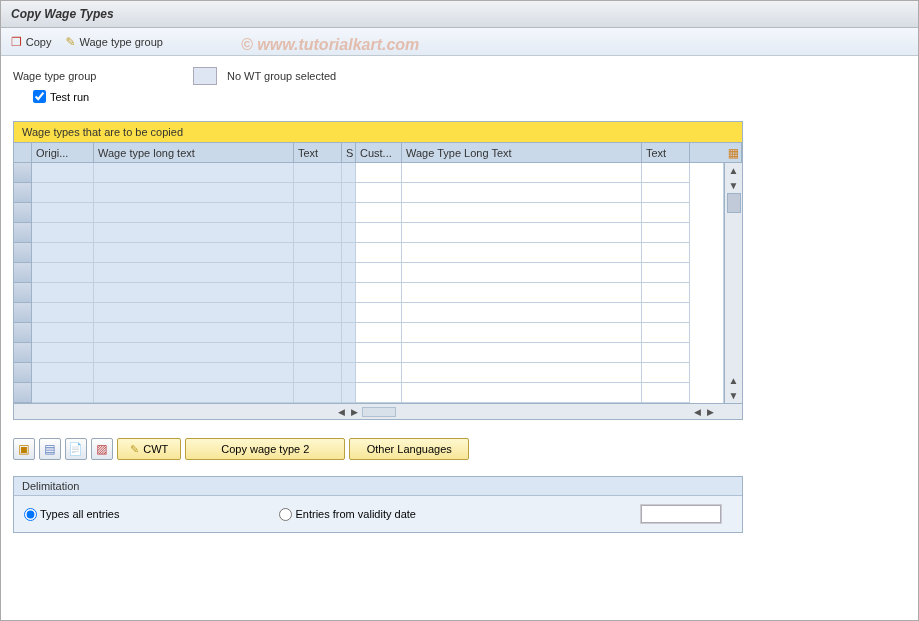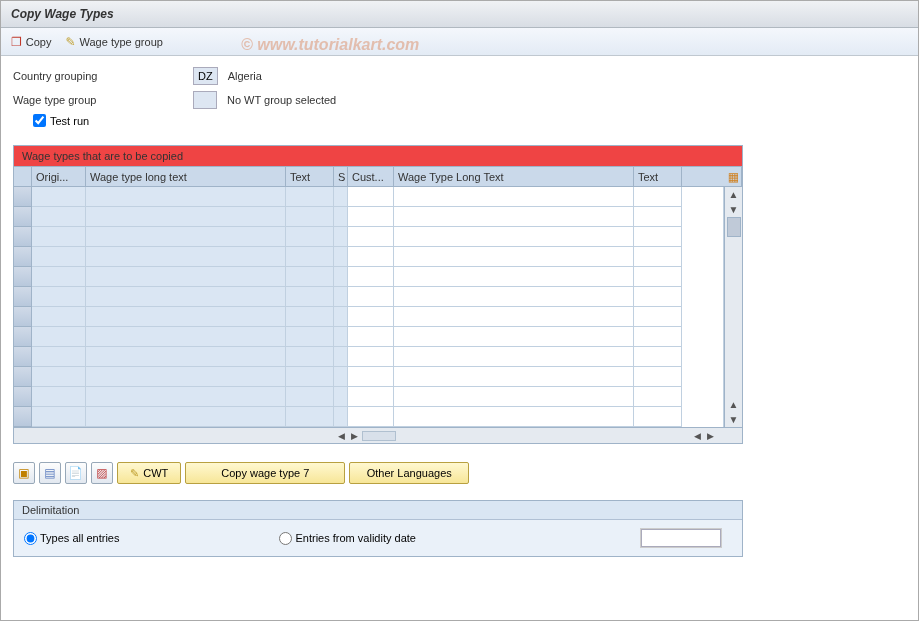--- a/index.html
+++ b/index.html
@@ -85,21 +85,21 @@
     
     .table-panel {
       margin-top: 18px;
       border: 1px solid #9fb3c8;
       background: #dae6f3;
       width: 730px;
       position: relative;
     }
     .table-title {
       padding: 4px 8px;
-      background: #ef4444;
+      background: #fde047;
       border-bottom: 1px solid #9fb3c8;
       color: #333;
     }
     .table-grid {
       display: flex;
       background: #fff;
     }
     .grid-section { display: flex; flex-direction: column; }
     .col-header {
       background: #cad9ea;
@@ -222,26 +222,20 @@
   <div class="toolbar-item">
     <span class="icon-pencil">✎</span>
     <span>Wage type group</span>
   </div>
 </div>
 
 <div class="watermark">© www.tutorialkart.com</div>
 
 <div class="main-area">
 
-  <div class="field-row">
-    <span class="field-label">Country grouping</span>
-    <span style="width:60px;"></span>
-    <span class="field-value-box code">DZ</span>
-    <span class="field-desc">Algeria</span>
-  </div>
 
   <div class="field-row">
     <span class="field-label">Wage type group</span>
     <span style="width:60px;"></span>
     <span class="field-value-box code" style="min-width:24px;"></span>
     <span class="field-desc">No WT group selected</span>
   </div>
 
   <div class="checkbox-row">
     <input type="checkbox" checked="" style="">
@@ -261,21 +255,21 @@
         <div class="cell row-handle"></div>
         <div class="cell row-handle"></div>
         <div class="cell row-handle"></div>
         <div class="cell row-handle"></div>
         <div class="cell row-handle"></div>
         <div class="cell row-handle"></div>
         <div class="cell row-handle"></div>
         <div class="cell row-handle"></div>
       </div>
 
-      <div class="grid-section" style="width:54px;">
+      <div class="grid-section" style="width:62px;">
         <div class="col-header">Origi...</div>
         <div class="cell blue"></div>
           <div class="cell blue"></div>
           <div class="cell blue"></div>
           <div class="cell blue"></div>
           <div class="cell blue"></div>
           <div class="cell blue"></div>
           <div class="cell blue"></div>
           <div class="cell blue"></div>
           <div class="cell blue"></div>
@@ -425,21 +419,21 @@
         <span style="color:#6080c0;">📄</span>
       </div>
     <div class="small-btn">
         <span style="color:#c04040;">▨</span>
       </div>
     <div class="yellow-btn">
       <span style="color:#c0a030;">✎</span>
       <span>CWT</span>
     </div>
     <div class="yellow-btn wide">
-      <span>Copy wage type 7</span>
+      <span>Copy wage type 2</span>
     </div>
     <div class="yellow-btn" style="min-width:120px;justify-content:center;">
       <span>Other Languages</span>
     </div>
   </div>
 
   <div class="delimit-panel">
     <div class="delimit-title">Delimitation</div>
     <div class="delimit-body">
       <div class="radio-grp">

